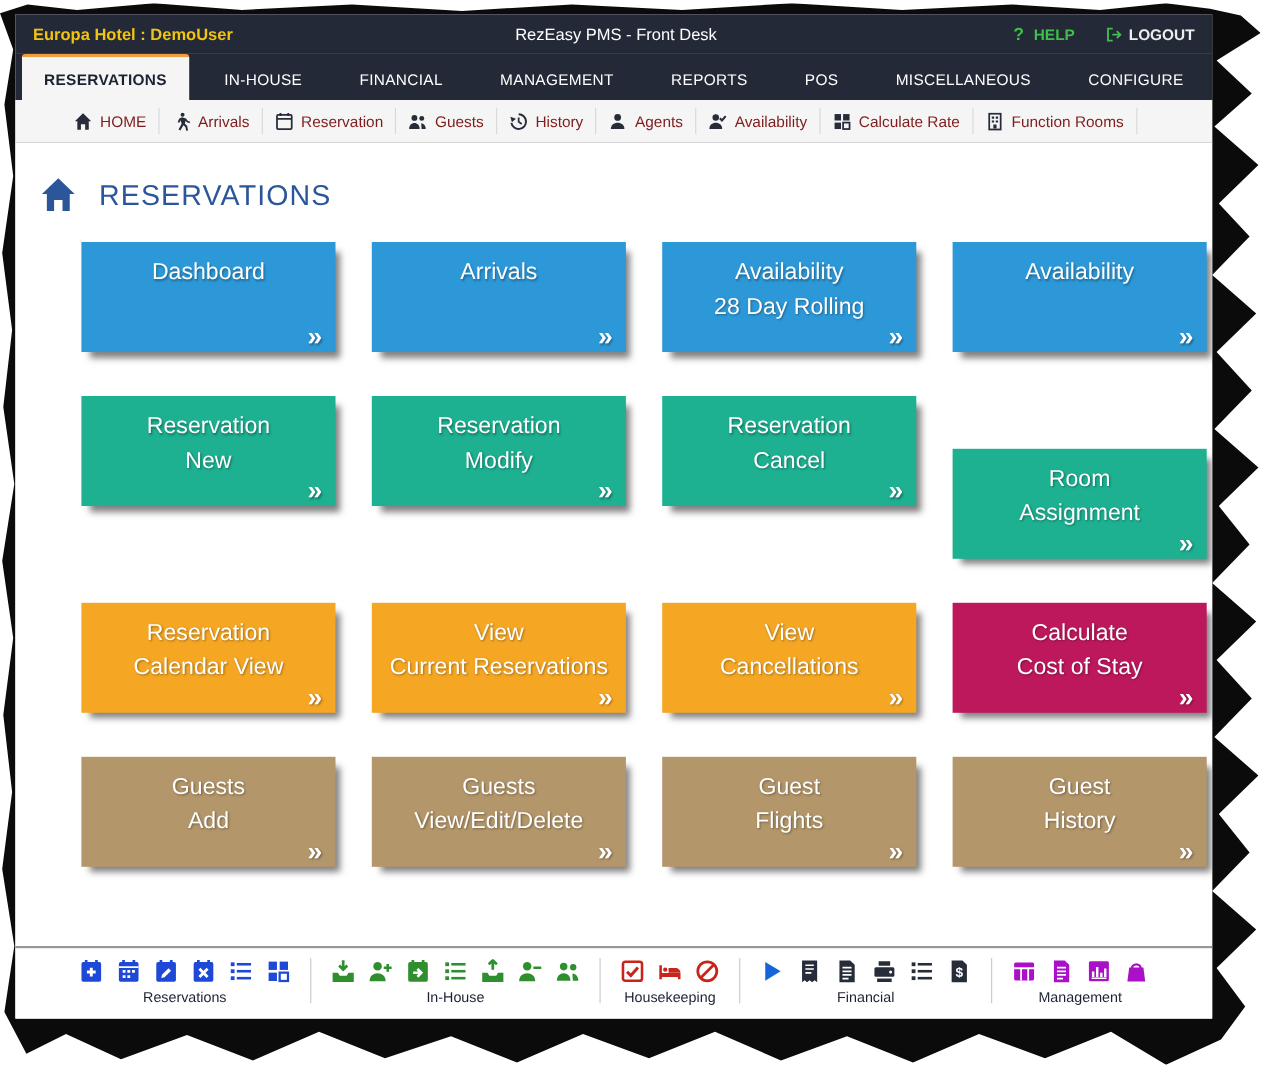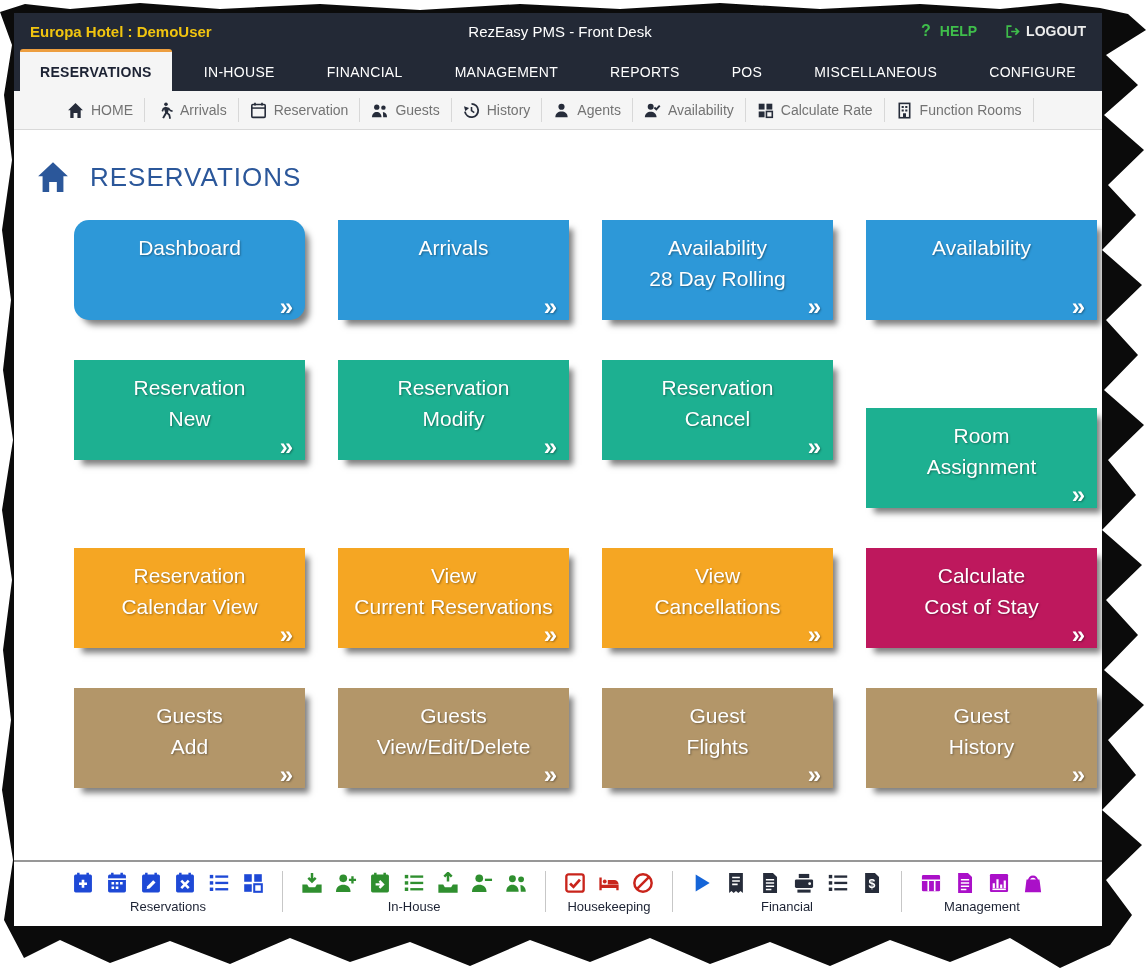--- a/index.html
+++ b/index.html
@@ -22,21 +22,21 @@
   .logout-btn{color:#ededed;}
   .hicon,.licon{display:flex;line-height:0;}
 
   
   .tabbar{flex:none;height:42px;background:#232936;display:flex;justify-content:space-between;align-items:stretch;padding:0 6px;}
   .tab{display:flex;align-items:center;padding:0 20px;color:#fff;font-size:14px;letter-spacing:.3px;cursor:pointer;border-top:3px solid transparent;}
   .tab.active{background:#f5f5f5;color:#1c2233;border-top:3px solid #ED9E3F;border-radius:3px 3px 0 0;font-weight:bold;}
 
   
   .toolbar{flex:none;height:38px;background:#f5f5f5;border-bottom:1px solid #d9d9d9;display:flex;align-items:center;padding-left:42px;}
-  .tbitem{display:flex;align-items:center;gap:7px;padding:0 11px;height:24px;font-size:14px;color:#737373;border-right:1px solid #d8d8d8;cursor:pointer;white-space:nowrap;}
+  .tbitem{display:flex;align-items:center;gap:7px;padding:0 11px;height:24px;font-size:14px;color:#7f1d1d;border-right:1px solid #d8d8d8;cursor:pointer;white-space:nowrap;}
 
   
   .content{flex:1;background:#fff;padding:24px 0 0 22px;overflow:hidden;}
   .page-header{display:flex;align-items:center;gap:20px;margin:6px 0 26px 0;}
   .home-big{display:flex;line-height:0;}
   .page-title{margin:0;font-size:26px;font-weight:400;color:#2B579A;letter-spacing:1px;}
 
   .tile-grid{display:grid;grid-template-columns:repeat(4,231px);gap:40px 33px;margin-left:38px;}
   .tile{position:relative;height:100px;color:#fff;text-align:center;font-size:21px;line-height:31px;padding-top:12px;cursor:pointer;
         box-shadow:6px 7px 6px -2px rgba(0,0,0,.5);text-shadow:1px 1px 2px rgba(0,0,0,.35);box-sizing:border-box;}
@@ -167,21 +167,21 @@
     <main class="content">
       <div class="page-header">
         <span class="home-big">
             <svg viewBox="0 0 16 16" width="34" height="34" fill="#2B579A" style="color:#2B579A">
               <path d="M8 1 15 7.7h-2.1V15H9.8v-4.7H6.2V15H3.1V7.7H1z"></path>
             </svg>
           </span>
         <h1 class="page-title">RESERVATIONS</h1>
       </div>
       <div class="tile-grid">
-          <div class="tile" style="background: rgb(45, 152, 216); border-radius: 15px;">
+          <div class="tile" style="background: rgb(45, 152, 216);">
             <div class="tline">Dashboard</div>
             <span class="tarrow">»</span>
           </div>
           <div class="tile" style="background: rgb(45, 152, 216);">
             <div class="tline">Arrivals</div>
             <span class="tarrow">»</span>
           </div>
           <div class="tile" style="background: rgb(45, 152, 216);">
             <div class="tline">Availability</div>
             <div class="tline">28 Day Rolling</div>

